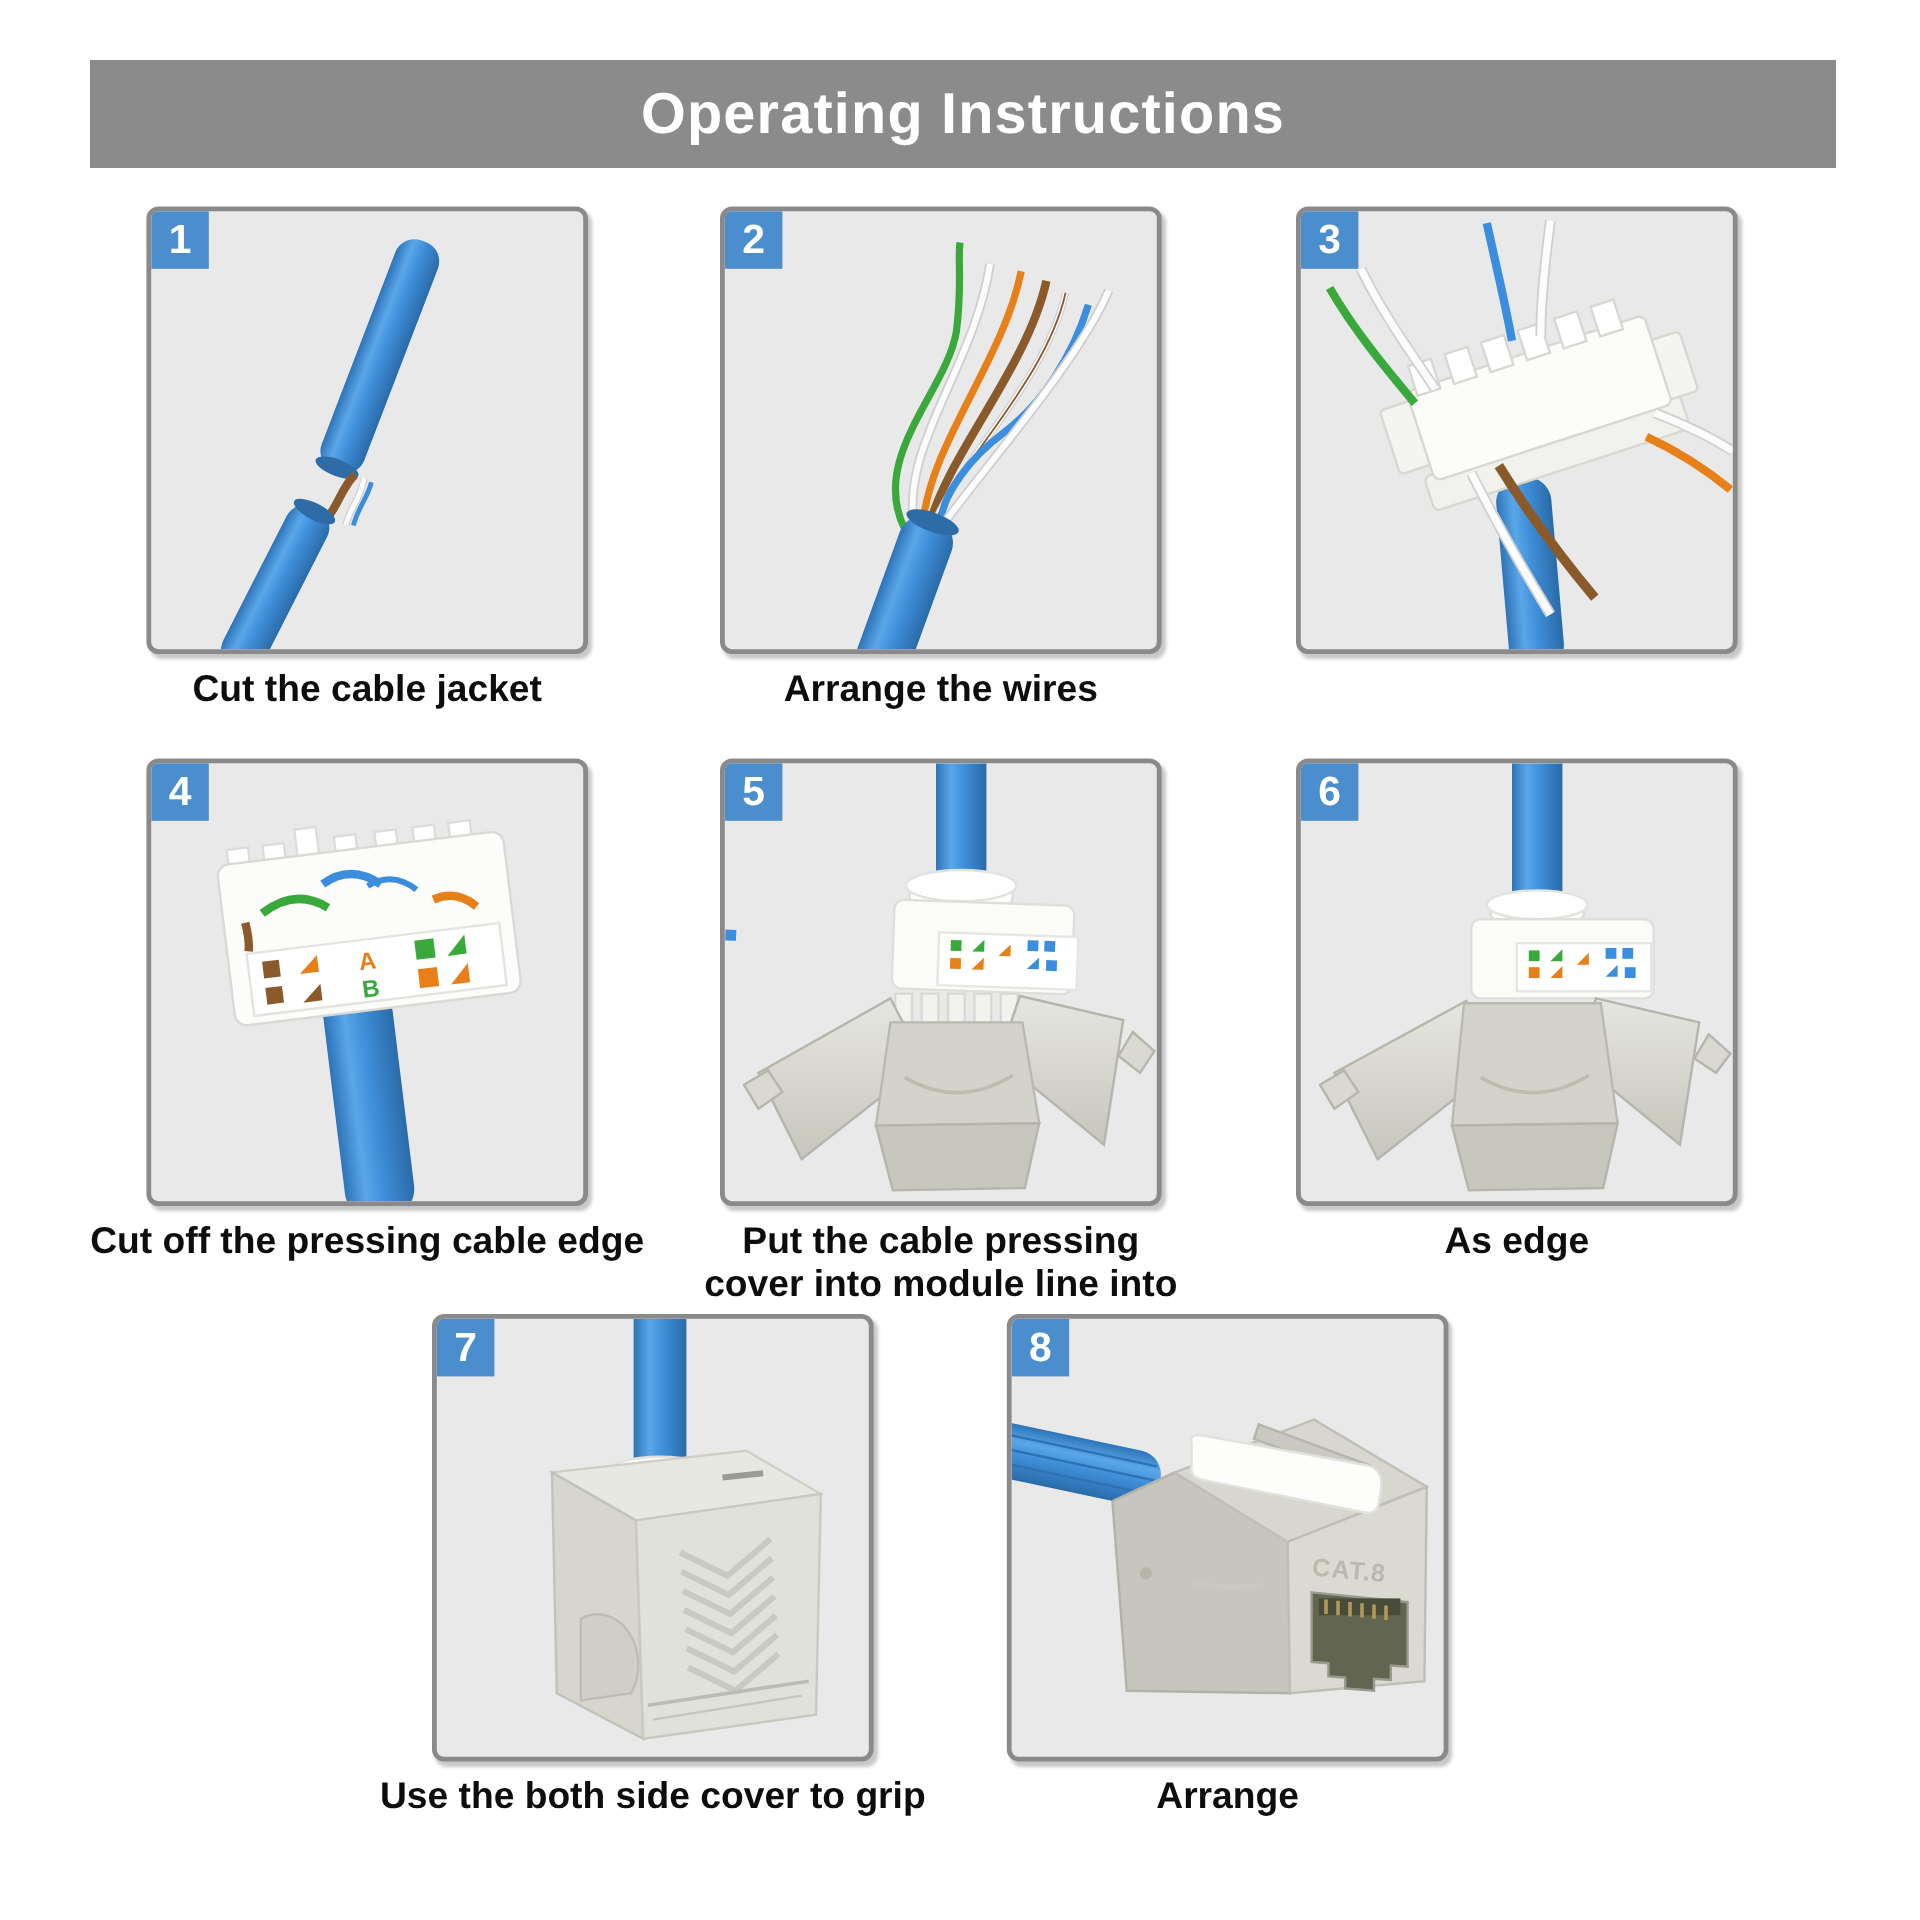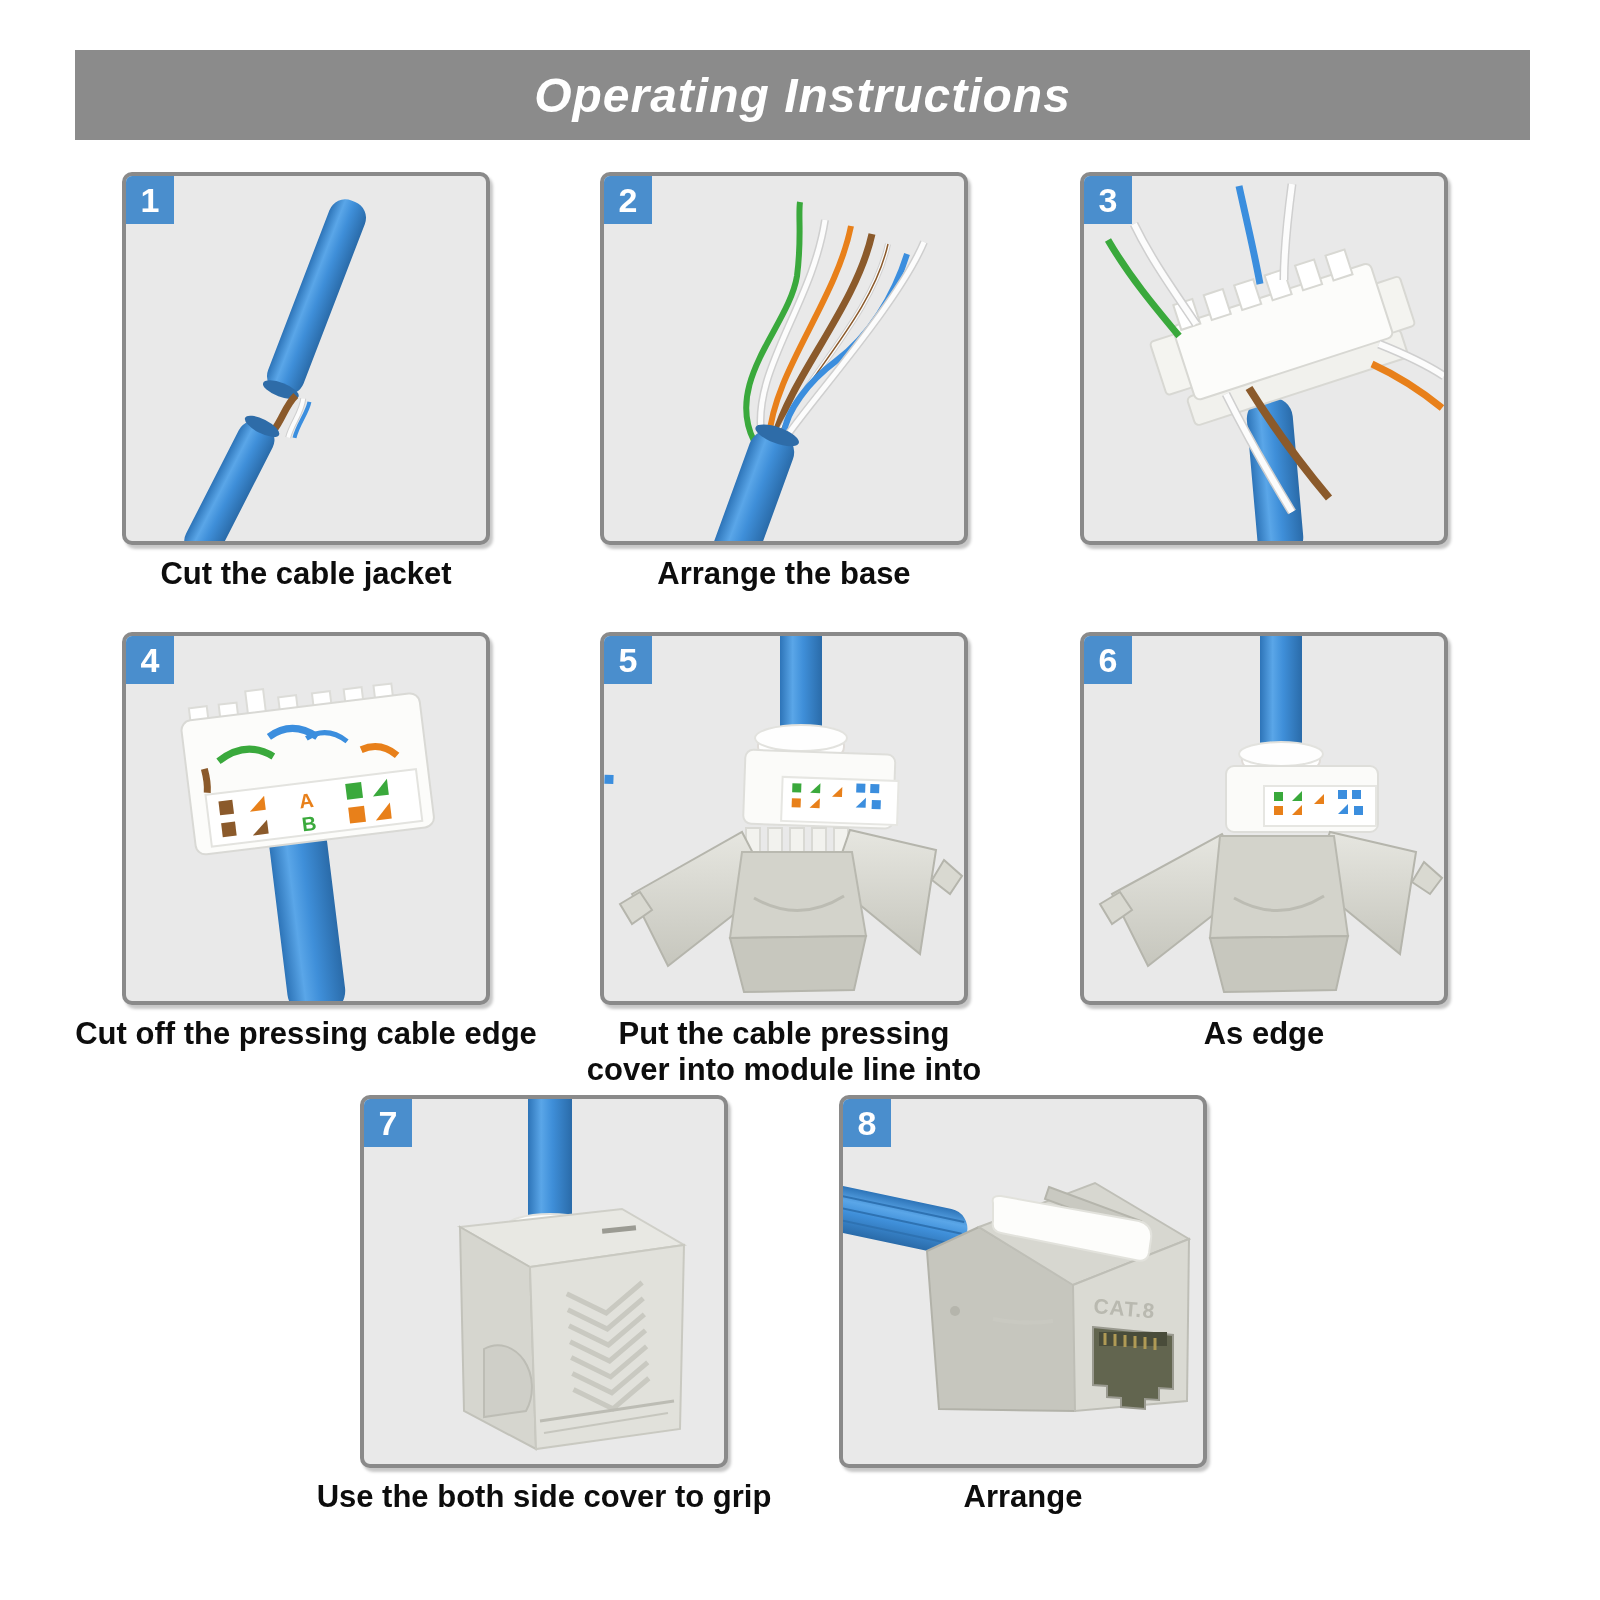--- a/index.html
+++ b/index.html
@@ -3,21 +3,21 @@
 <meta charset="utf-8">
 <style>
   * { margin:0; padding:0; box-sizing:border-box; }
   html,body { background:#ffffff; }
   body { width:1600px; height:1600px; position:relative; font-family:"Liberation Sans", sans-serif; }
 
   .page { position:relative; width:1600px; height:1600px; background:#ffffff; overflow:hidden; }
 
   .title-bar {
     position:absolute; left:75px; top:50px; width:1455px; height:90px;
-    background:#8b8b8b; display:flex; align-items:center; justify-content:center;font-style:italic;
+    background:#8b8b8b; display:flex; align-items:center; justify-content:center;
   }
   .title-bar h1 { color:#ffffff; font-size:48px; font-weight:bold; letter-spacing:1px; }
 
   .step { position:absolute; width:368px; }
   .s1 { left:122px;  top:172px; }
   .s2 { left:600px;  top:172px; }
   .s3 { left:1080px; top:172px; }
   .s4 { left:122px;  top:632px; }
   .s5 { left:600px;  top:632px; }
   .s6 { left:1080px; top:632px; }
@@ -113,21 +113,21 @@
         <path d="M175,259 C198,205 268,140 284,68" stroke="#8b5a2b" stroke-width="1.5" fill="none"></path>
         <path d="M180,258 C182,235 205,205 232,185 C265,160 290,120 303,78" stroke="#3b8ede" stroke-width="6" fill="none"></path>
         <path d="M185,257 C215,215 295,125 320,66" class="wire-under" stroke-width="8"></path>
         <path d="M185,257 C215,215 295,125 320,66" class="wire-white" stroke-width="5"></path>
         <g transform="rotate(20 150 320)">
           <rect x="128" y="252" width="46" height="145" rx="20" fill="url(#cabV)"></rect>
           <ellipse cx="151" cy="255" rx="23" ry="8" fill="#2e6ca8"></ellipse>
         </g>
       </svg>
     </div>
-    <div class="caption">Arrange the base</div>
+    <div class="caption">Arrange the wires</div>
   </div>
 
   <div class="step s3">
     <div class="box">
       <div class="badge">3</div>
       <svg width="360" height="365" viewBox="0 0 360 365">
         <g transform="rotate(-5 190 290)">
           <rect x="167" y="222" width="46" height="160" rx="20" fill="url(#cabV)"></rect>
         </g>
         <g transform="rotate(-18 195 160)">

